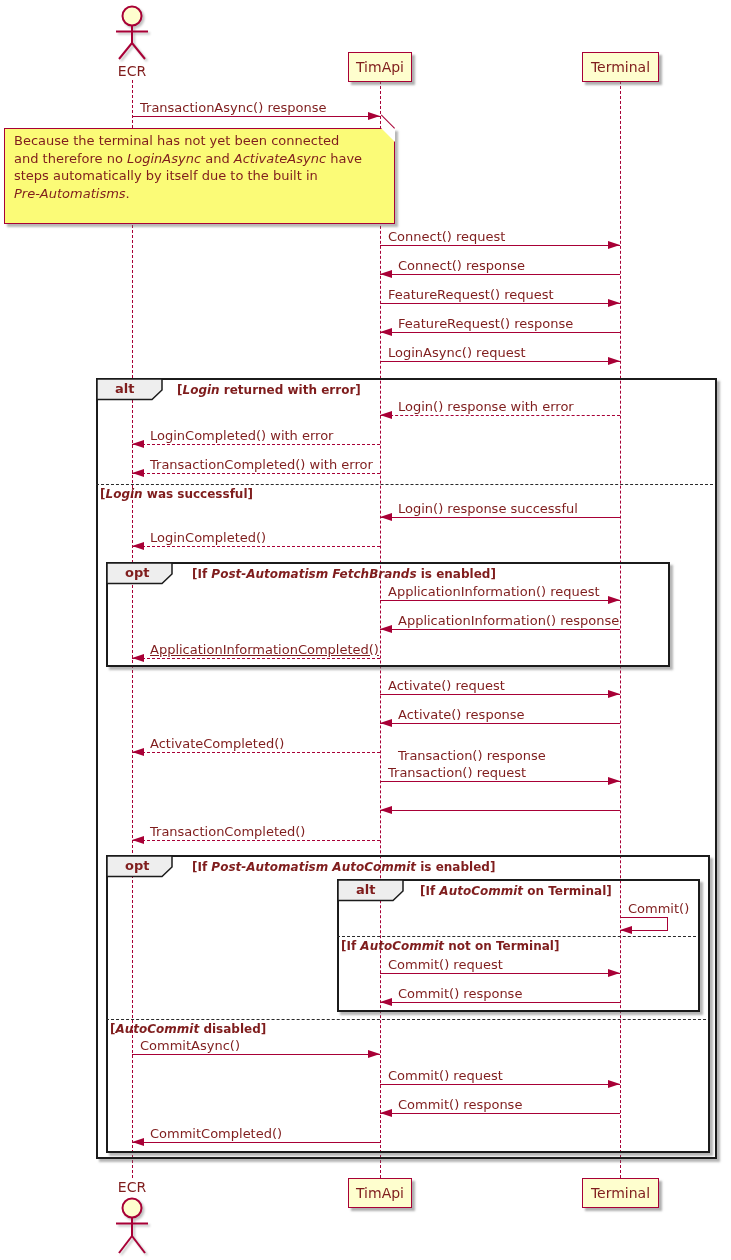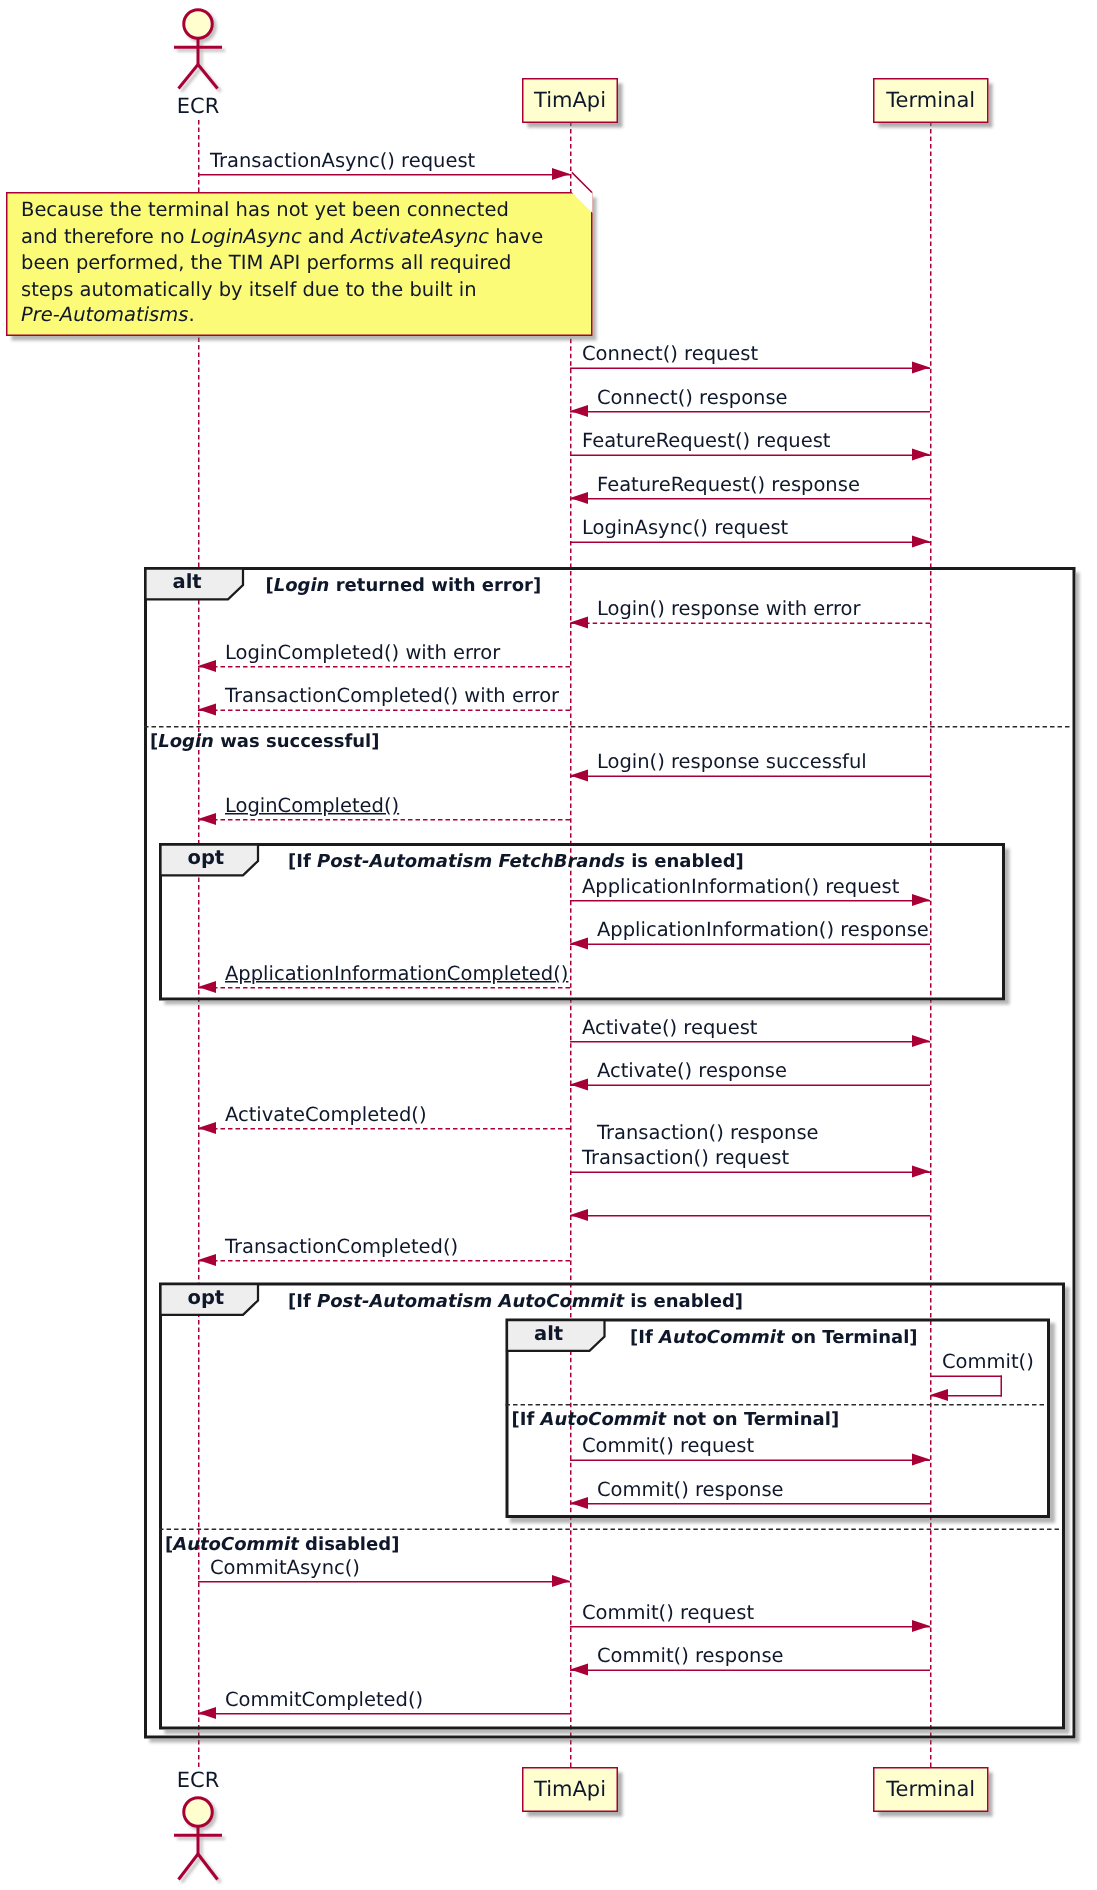--- a/index.html
+++ b/index.html
@@ -1,17 +1,17 @@
 <!DOCTYPE html>
 <html><head>
 <meta charset="utf-8">
 <style>
   html,body{margin:0;padding:0;background:#fff;}
   #diagram{position:relative;width:731px;height:1260px;background:#fff;overflow:hidden;
-           font-family:"DejaVu Sans","Liberation Sans",sans-serif;color:#0f172a;}
+           font-family:"DejaVu Sans","Liberation Sans",sans-serif;color:#7f1d1d;}
   .lifeline{position:absolute;width:0;border-left:1px dashed #A80036;}
   .pbox{position:absolute;background:#FEFECE;border:1.6px solid #A80036;
         box-shadow:3px 3px 2px rgba(110,110,110,.55);
         display:flex;align-items:center;justify-content:center;font-size:14px;}
   .actor-label{position:absolute;font-size:14px;text-align:center;white-space:nowrap;}
   .actor-svg{position:absolute;filter:drop-shadow(2px 2px 1px rgba(0,0,0,.25));}
   .note{position:absolute;background:#FBFB77;border:1px solid #A80036;
         box-shadow:3px 3px 2px rgba(110,110,110,.5);
         font-size:13px;line-height:17.5px;padding:3px 8px 3px 9px;}
   .note .it{font-style:italic;}
@@ -57,21 +57,20 @@
   <div class="pbox" style="left:348px;top:52px;width:62px;height:28px;">
     <span>TimApi</span>
   </div>
   <div class="pbox" style="left:582px;top:52px;width:75px;height:28px;">
     <span>Terminal</span>
   </div>
 
   <div class="note" style="left:4px;top:128px;width:372px;height:88px;">
     <div><span>Because the terminal has not yet been connected</span></div>
     <div><span>and therefore no </span><span class="it">LoginAsync</span><span> and </span><span class="it">ActivateAsync</span><span> have</span></div>
-    <div><span>been performed, the TIM API performs all required</span></div>
     <div><span>steps automatically by itself due to the built in</span></div>
     <div><span class="it">Pre-Automatisms</span><span>.</span></div>
     <div class="note-fold"></div>
     <div class="note-fold2"></div>
   </div>
 
   <div class="frame" style="left:96px;top:378px;width:617px;height:777px;">
     <svg class="pent" width="70" height="23" viewBox="0 0 70 23">
       <path d="M1,1 H66 V12 L56,21.5 H1 Z"></path>
     </svg>
@@ -106,21 +105,21 @@
     <span class="guard" style="left:81px;top:3px;"><span>[If </span><span class="it">AutoCommit</span><span> on Terminal]</span></span>
   </div>
 
   <div class="divider" style="left:337px;top:936px;width:359px;"></div>
   <div class="divider-label" style="left:341px;top:939px;"><span>[If </span><span class="it">AutoCommit</span><span> not on Terminal]</span></div>
 
   <div class="divider" style="left:106px;top:1019px;width:600px;"></div>
   <div class="divider-label" style="left:110px;top:1022px;"><span>[</span><span class="it">AutoCommit</span><span> disabled]</span></div>
 
   <div id="messages">
-      <div class="msg-label" style="left: 140px; top: 100px;">TransactionAsync() request</div>
+      <div class="msg-label" style="left: 140px; top: 100px;">TransactionAsync() response</div>
       <div class="msg-line solid" style="left: 132px; top: 116px; width: 248px;"></div>
       <div class="ah-r" style="left: 368px; top: 112px;"></div>
       <div class="msg-label" style="left: 388px; top: 229px;">Connect() request</div>
       <div class="msg-line solid" style="left: 380px; top: 245px; width: 240px;"></div>
       <div class="ah-r" style="left: 608px; top: 241px;"></div>
       <div class="msg-label" style="left: 398px; top: 258px;">Connect() response</div>
       <div class="msg-line solid" style="left: 380px; top: 274px; width: 240px;"></div>
       <div class="ah-l" style="left: 380px; top: 270px;"></div>
       <div class="msg-label" style="left: 388px; top: 287px;">FeatureRequest() request</div>
       <div class="msg-line solid" style="left: 380px; top: 303px; width: 240px;"></div>
@@ -136,21 +135,21 @@
       <div class="ah-l" style="left: 380px; top: 411px;"></div>
       <div class="msg-label" style="left: 150px; top: 428px;">LoginCompleted() with error</div>
       <div class="msg-line dashed" style="left: 132px; top: 444px; width: 248px;"></div>
       <div class="ah-l" style="left: 132px; top: 440px;"></div>
       <div class="msg-label" style="left: 150px; top: 457px;">TransactionCompleted() with error</div>
       <div class="msg-line dashed" style="left: 132px; top: 473px; width: 248px;"></div>
       <div class="ah-l" style="left: 132px; top: 469px;"></div>
       <div class="msg-label" style="left: 398px; top: 501px;">Login() response successful</div>
       <div class="msg-line solid" style="left: 380px; top: 517px; width: 240px;"></div>
       <div class="ah-l" style="left: 380px; top: 513px;"></div>
-      <div class="msg-label" style="left: 150px; top: 530px; text-decoration: underline;">LoginCompleted()</div>
+      <div class="msg-label" style="left: 150px; top: 530px;">LoginCompleted()</div>
       <div class="msg-line dashed" style="left: 132px; top: 546px; width: 248px;"></div>
       <div class="ah-l" style="left: 132px; top: 542px;"></div>
       <div class="msg-label" style="left: 388px; top: 584px;">ApplicationInformation() request</div>
       <div class="msg-line solid" style="left: 380px; top: 600px; width: 240px;"></div>
       <div class="ah-r" style="left: 608px; top: 596px;"></div>
       <div class="msg-label" style="left: 398px; top: 613px;">ApplicationInformation() response</div>
       <div class="msg-line solid" style="left: 380px; top: 629px; width: 240px;"></div>
       <div class="ah-l" style="left: 380px; top: 625px;"></div>
       <div class="msg-label" style="left: 150px; top: 642px; text-decoration: underline;">ApplicationInformationCompleted()</div>
       <div class="msg-line dashed" style="left: 132px; top: 658px; width: 248px;"></div>

